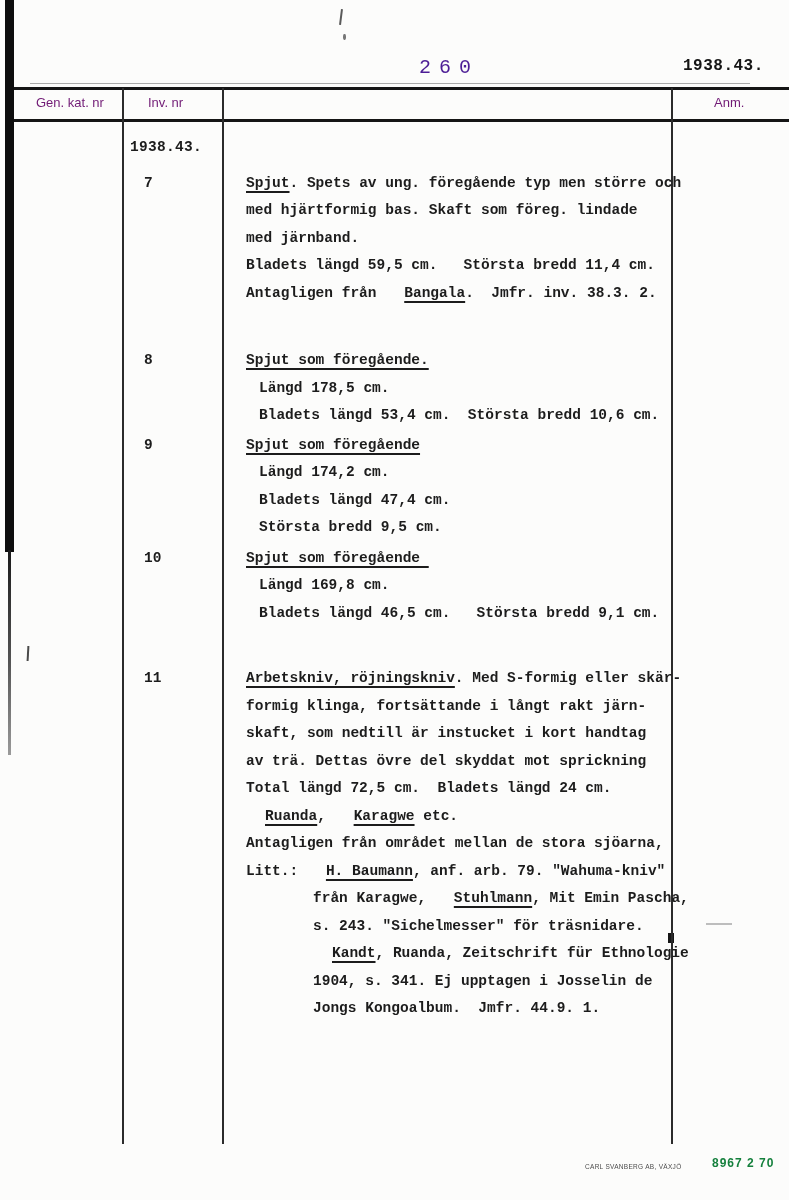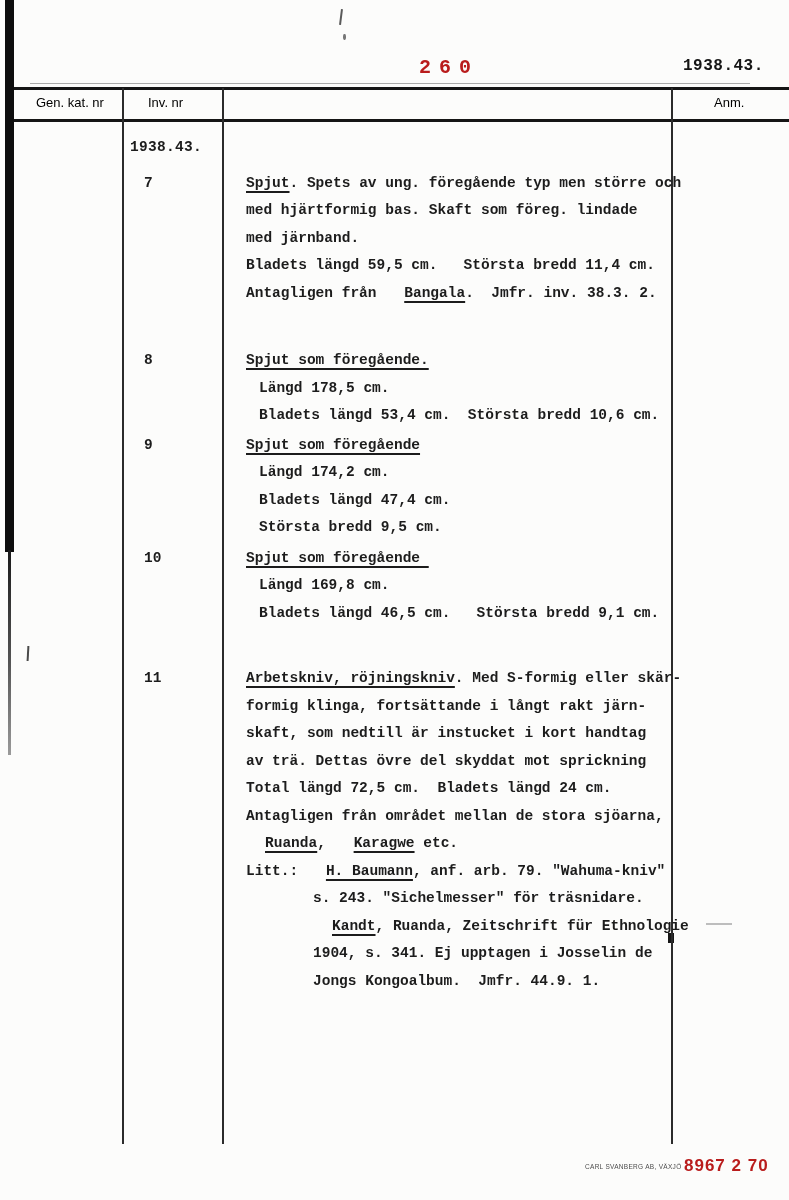--- a/index.html
+++ b/index.html
@@ -20,25 +20,25 @@
   
   .rule-top-shadow{position:absolute;left:30px;top:83px;width:720px;height:1px;background:#aaa;}
   .rule-top{position:absolute;left:14px;top:87px;width:775px;height:3px;background:#151515;}
   .rule-bottom{position:absolute;left:14px;top:119px;width:775px;height:3px;background:#151515;}
   .vline{position:absolute;top:88px;width:2px;height:1056px;background:#2b2b2b;}
   .vline.c1{left:122px;}
   .vline.c2{left:222px;}
   .vline.c3{left:671px;}
   
   .pagenum{position:absolute;left:419px;top:56px;font-family:"Liberation Mono",monospace;
-    font-size:20px;font-weight:700;letter-spacing:8px;color:#b91c1c;}
+    font-size:20px;font-weight:400;letter-spacing:8px;color:#4c1d95;}
   .yearref{position:absolute;left:683px;top:57px;font-family:"Liberation Mono",monospace;
     font-size:16px;font-weight:bold;letter-spacing:0.5px;color:#141414;}
   
-  .colhead{position:absolute;top:95px;font-size:13px;color:#000000;}
+  .colhead{position:absolute;top:95px;font-size:13px;color:#701a75;}
   .ch1{left:36px;}
   .ch2{left:148px;}
   .ch4{left:714px;}
   
   .body-area{position:absolute;left:122px;top:134px;width:667px;
     font-family:"Liberation Mono",monospace;font-size:14.5px;font-weight:bold;
     color:#1c1c1c;line-height:27.5px;}
   .inv-group{margin-left:8px;letter-spacing:0.3px;}
   .entry{position:relative;}
   .entry.e1{margin-top:8px;}
@@ -48,21 +48,21 @@
   .entry.e5{margin-top:38px;}
   .inv-no{position:absolute;left:22px;top:0;}
   .entry-body{margin-left:105px;}
   .line{white-space:pre;}
   .line.ind1{padding-left:19px;}
   .line.ind2{padding-left:32px;}
   .line.ind3{padding-left:86px;}
   .u{text-decoration:underline;text-decoration-thickness:1.6px;text-underline-offset:3.5px;margin-left:19px;}
   
   .printer{position:absolute;left:585px;top:1163px;font-size:6.5px;color:#4c4c4c;letter-spacing:0.3px;}
-  .printcode{position:absolute;left:684px;top:1156px;font-size:17px;font-weight:bold;color:#b91c1c;
+  .printcode{position:absolute;left:712px;top:1156px;font-size:12px;font-weight:bold;color:#15803d;
     font-family:"Liberation Sans",sans-serif;letter-spacing:1px;}
 </style>
 </head>
 <body>
 
 <div class="page">
 
   <div class="left-bar"></div>
   <div class="left-bar-thin"></div>
   <div class="tick-left"></div>
@@ -124,23 +124,24 @@
           </div>
         </div>
         <div class="entry e5">
           <div class="inv-no">11</div>
           <div class="entry-body">
             <div class="line ind0"><span class="u">Arbetskniv, röjningskniv</span><span>. Med S-formig eller skär-</span></div>
             <div class="line ind1"><span>formig klinga, fortsättande i långt rakt järn-</span></div>
             <div class="line ind1"><span>skaft, som nedtill är instucket i kort handtag</span></div>
             <div class="line ind1"><span>av trä. Dettas övre del skyddat mot sprickning</span></div>
             <div class="line ind1"><span>Total längd 72,5 cm.  Bladets längd 24 cm.</span></div>
+            <div class="line ind1"><span class="u">Ruanda</span><span>, </span><span class="u">Karagwe</span><span> etc.</span></div>
             <div class="line ind1"><span>Antagligen från området mellan de stora sjöarna,</span></div>
-            <div class="line ind1"><span class="u">Ruanda</span><span>, </span><span class="u">Karagwe</span><span> etc.</span></div>
             <div class="line ind1"><span>Litt.: </span><span class="u">H. Baumann</span><span>, anf. arb. 79. "Wahuma-kniv"</span></div>
+            <div class="line ind3"><span>från Karagwe, </span><span class="u">Stuhlmann</span><span>, Mit Emin Pascha,</span></div>
             <div class="line ind3"><span>s. 243. "Sichelmesser" för träsnidare.</span></div>
             <div class="line ind3"><span class="u">Kandt</span><span>, Ruanda, Zeitschrift für Ethnologie</span></div>
             <div class="line ind3"><span>1904, s. 341. Ej upptagen i Josselin de</span></div>
             <div class="line ind3"><span>Jongs Kongoalbum.  Jmfr. 44.9. 1.</span></div>
           </div>
         </div>
       </div>
   </div>
 
   <div class="printer">CARL SVANBERG AB, VÄXJÖ</div>

